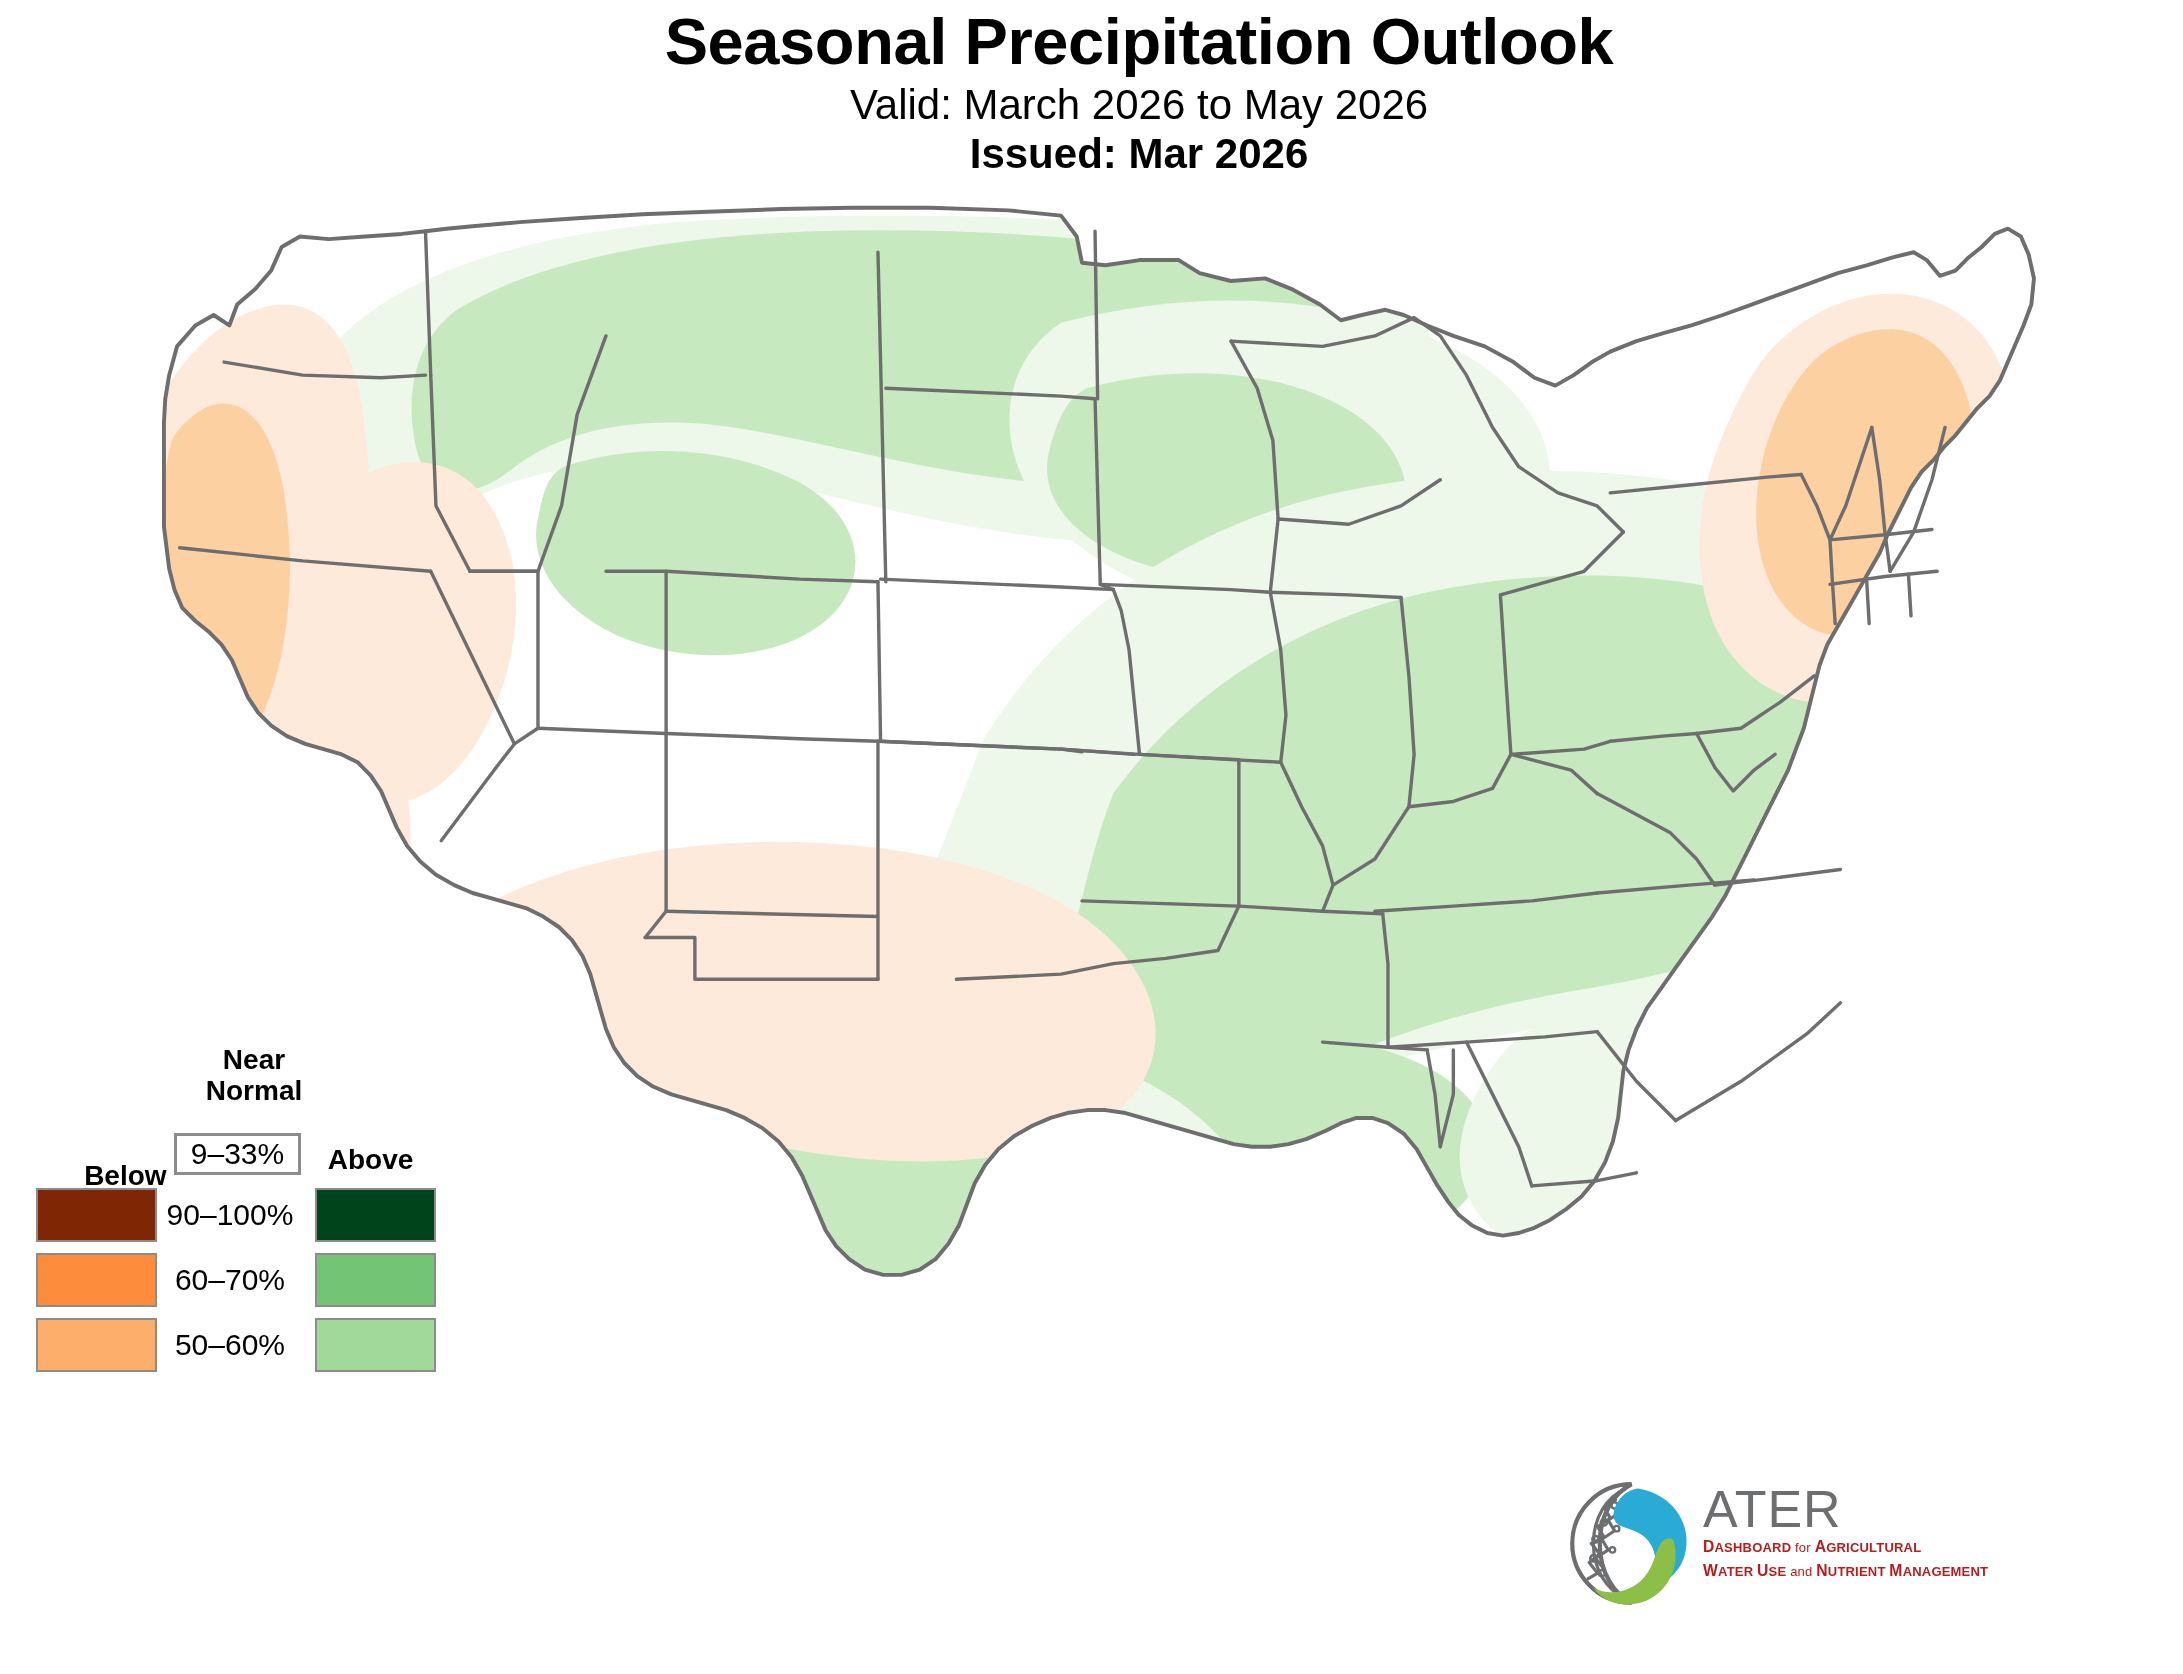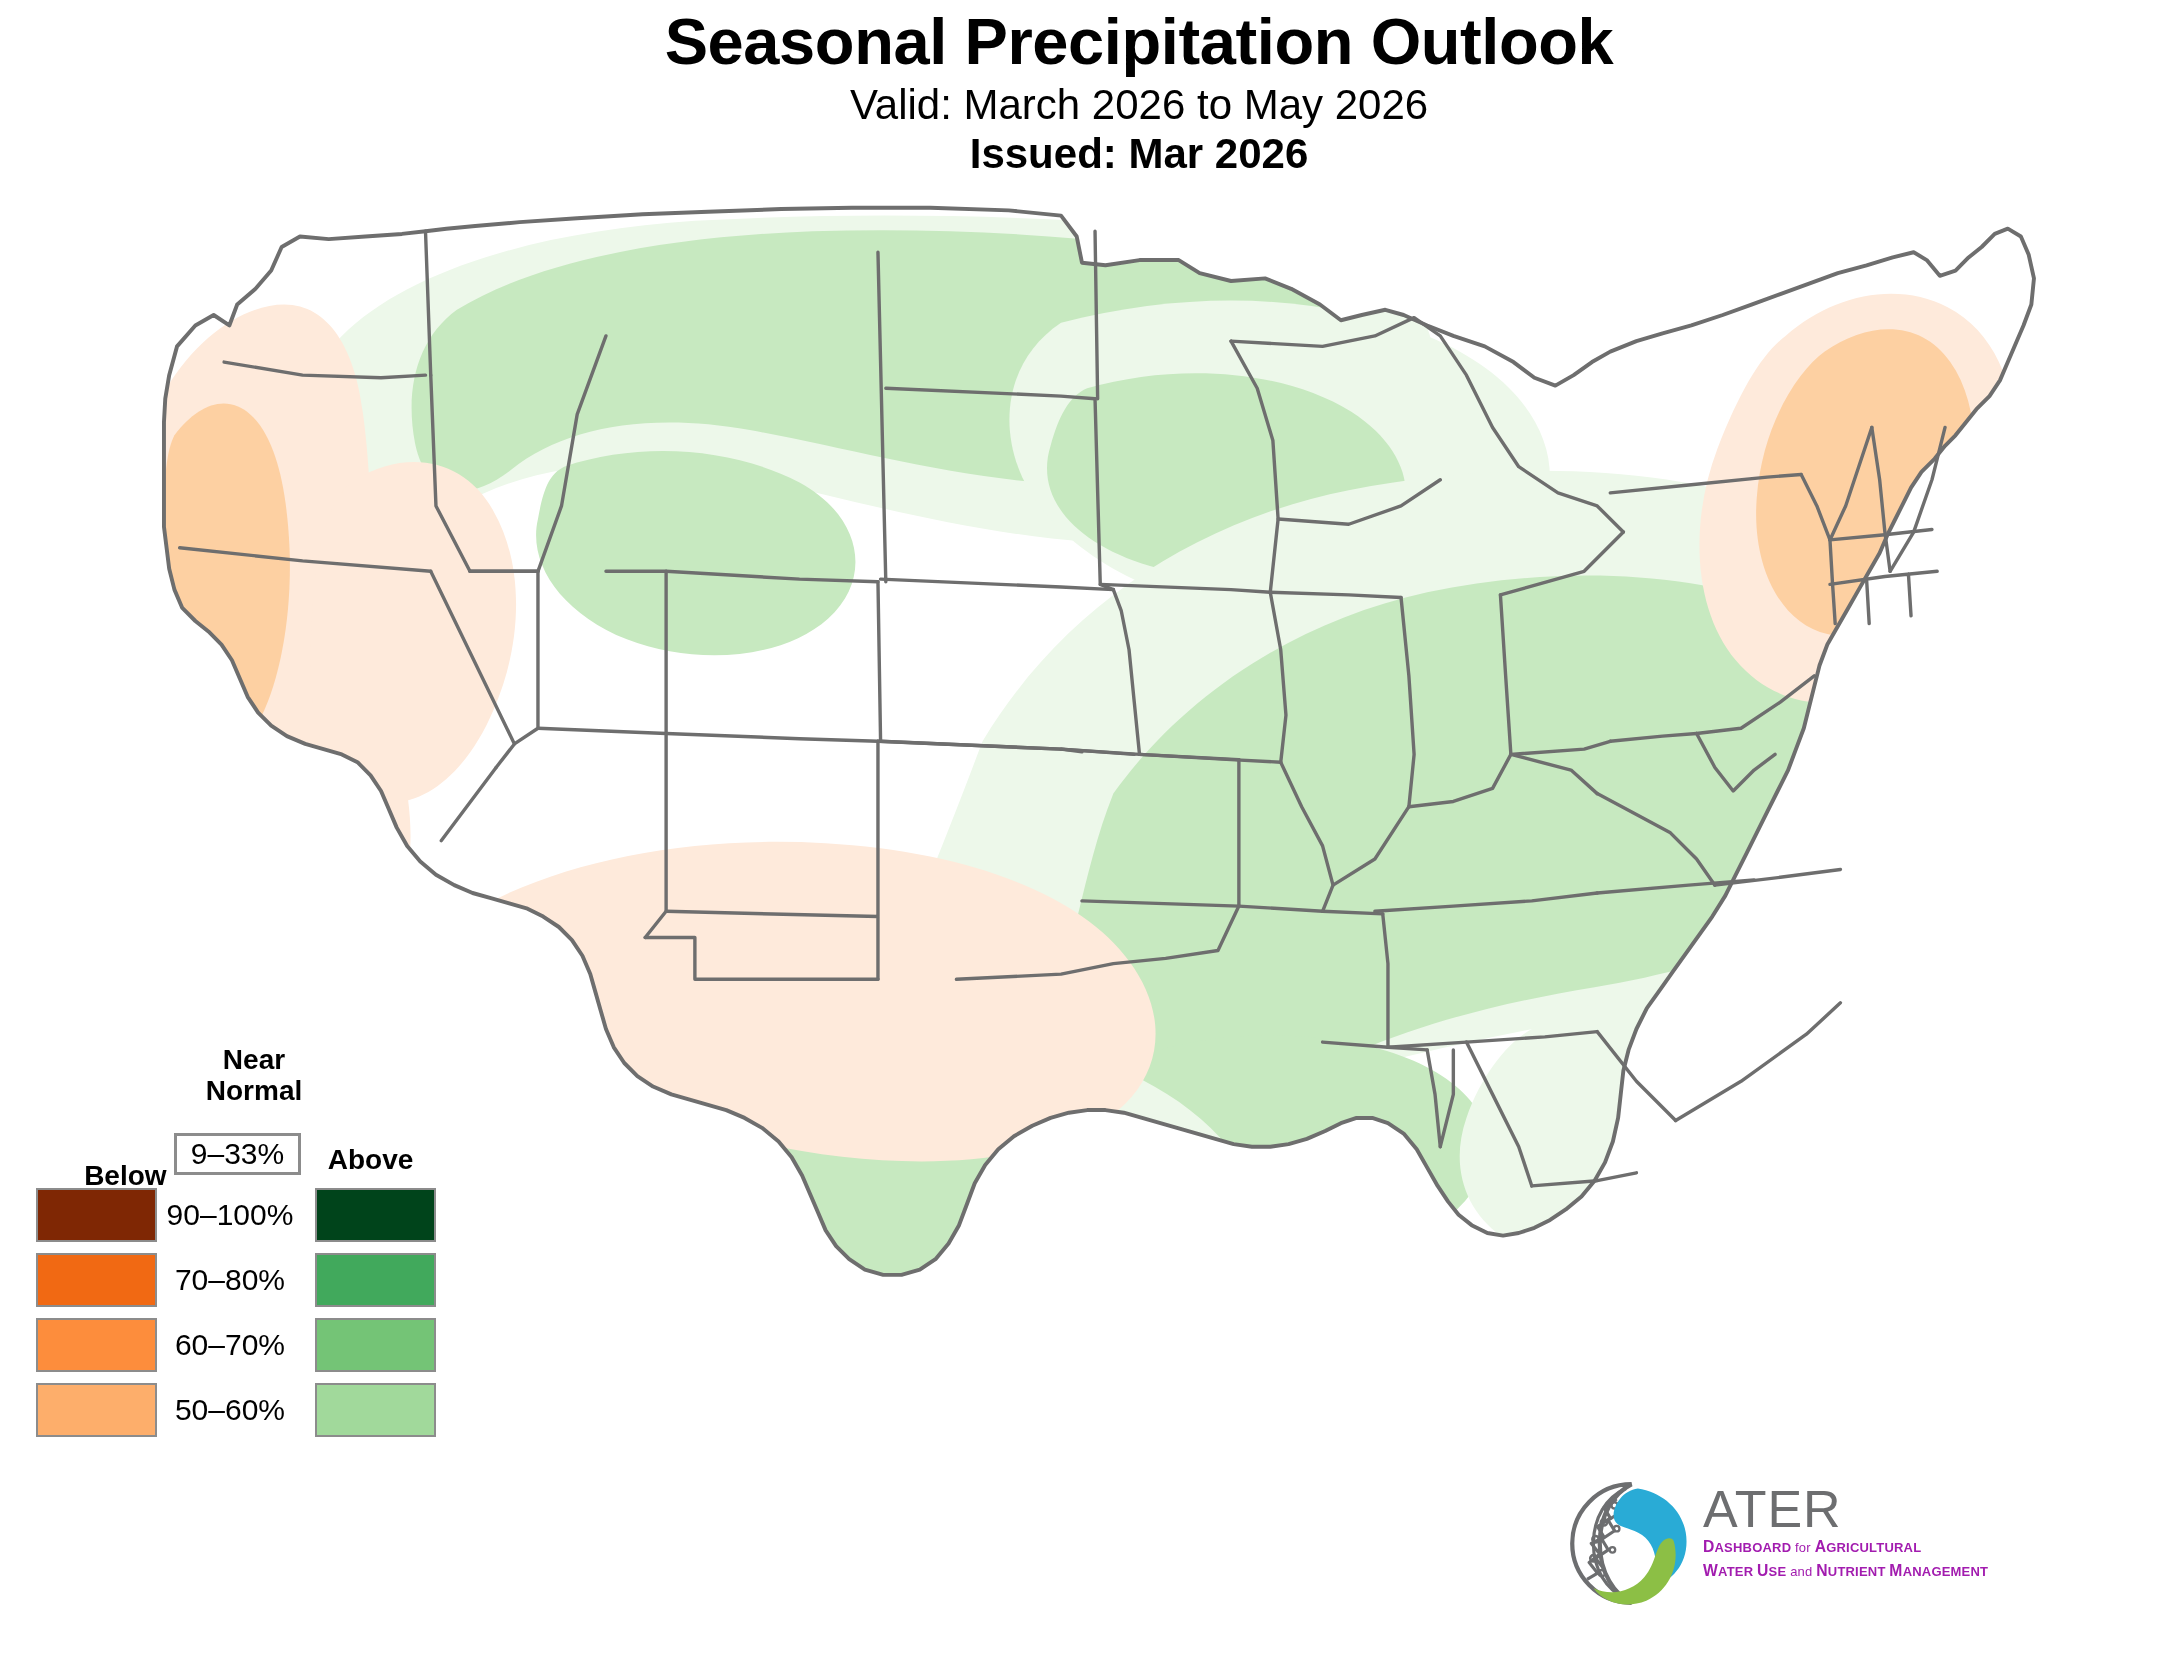--- a/index.html
+++ b/index.html
@@ -36,21 +36,21 @@
   .sw.above{left:289px;}
   .lg-text{position:absolute;left:131px;top:4.4px;width:146px;text-align:center;
            font-size:30px;font-weight:normal;line-height:45px;white-space:nowrap;}
 
   
   #logo{position:absolute;left:1568px;top:1480px;width:472px;height:131px;}
   #logo-mark{position:absolute;left:0;top:0;width:127px;height:127px;}
   #logo-text{position:absolute;left:135px;top:2.6px;width:336px;}
   #logo-dawn{font-size:52px;font-weight:normal;color:#6d6e70;letter-spacing:0.9px;
              line-height:1.0;font-family:"Liberation Sans",sans-serif;}
-  .logo-tag{font-size:15.7px;font-weight:bold;color:#a21caf;line-height:1.32;
+  .logo-tag{font-size:15.7px;font-weight:bold;color:#b91c1c;line-height:1.32;
             letter-spacing:0.2px;margin-top:2.6px;}
   .logo-tag .sm{font-size:13px;font-weight:bold;}
   .logo-tag .lc{font-size:13px;font-weight:normal;text-transform:none;}
 </style>
 </head>
 <body>
 
 <div id="header">
   <div id="title">Seasonal Precipitation Outlook</div>
   <div id="subtitle">Valid: March 2026 to May 2026</div>
@@ -304,25 +304,20 @@
   <div id="below-label">Below</div>
   <div id="above-label">Above</div>
 
   <div class="lg-rows" id="legend-rows">
       <div class="lg-row">
         <div class="sw below" style="background: rgb(127, 39, 4); border-color: rgb(140, 140, 140);"></div>
         <div class="lg-text">90–100%</div>
         <div class="sw above" style="background: rgb(0, 68, 27); border-color: rgb(140, 140, 140);"></div>
       </div>
       <div class="lg-row">
-        <div class="sw below" style="background: rgb(241, 105, 19); border-color: rgb(140, 140, 140);"></div>
-        <div class="lg-text">70–80%</div>
-        <div class="sw above" style="background: rgb(65, 169, 92); border-color: rgb(140, 140, 140);"></div>
-      </div>
-      <div class="lg-row">
         <div class="sw below" style="background: rgb(253, 141, 60); border-color: rgb(140, 140, 140);"></div>
         <div class="lg-text">60–70%</div>
         <div class="sw above" style="background: rgb(116, 196, 118); border-color: rgb(140, 140, 140);"></div>
       </div>
       <div class="lg-row">
         <div class="sw below" style="background: rgb(253, 174, 107); border-color: rgb(140, 140, 140);"></div>
         <div class="lg-text">50–60%</div>
         <div class="sw above" style="background: rgb(161, 217, 155); border-color: rgb(140, 140, 140);"></div>
       </div>
     </div>

